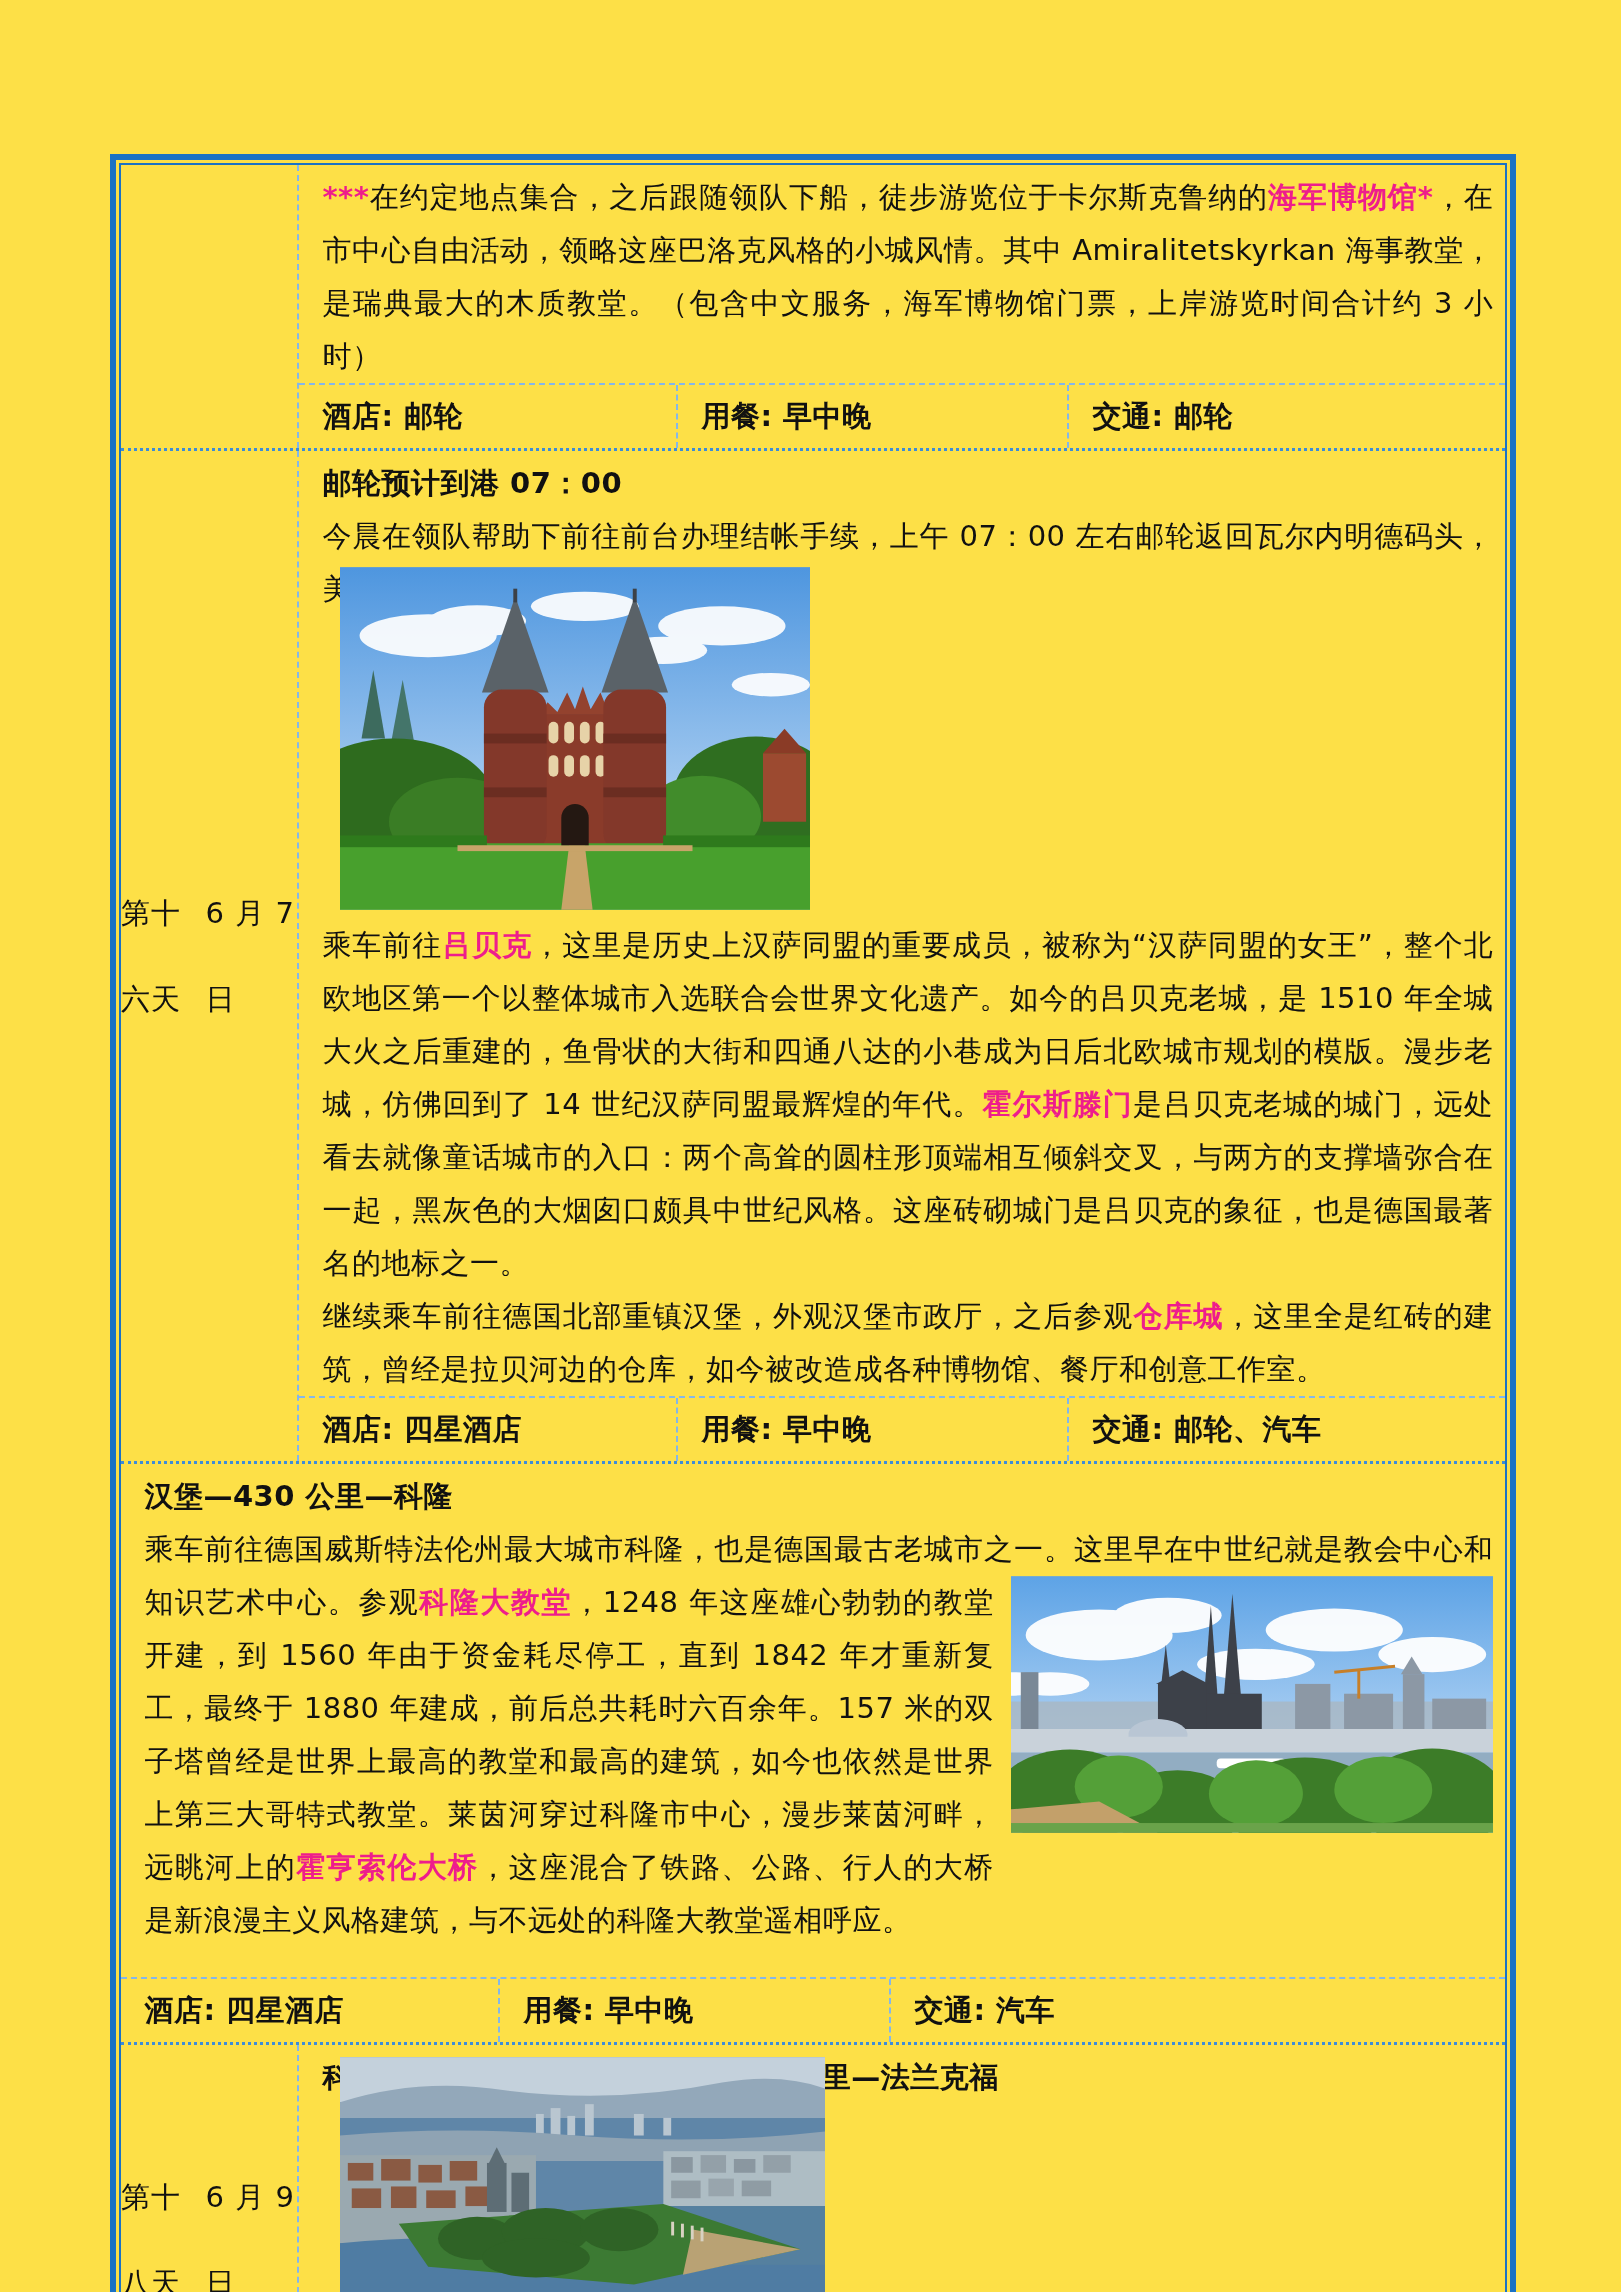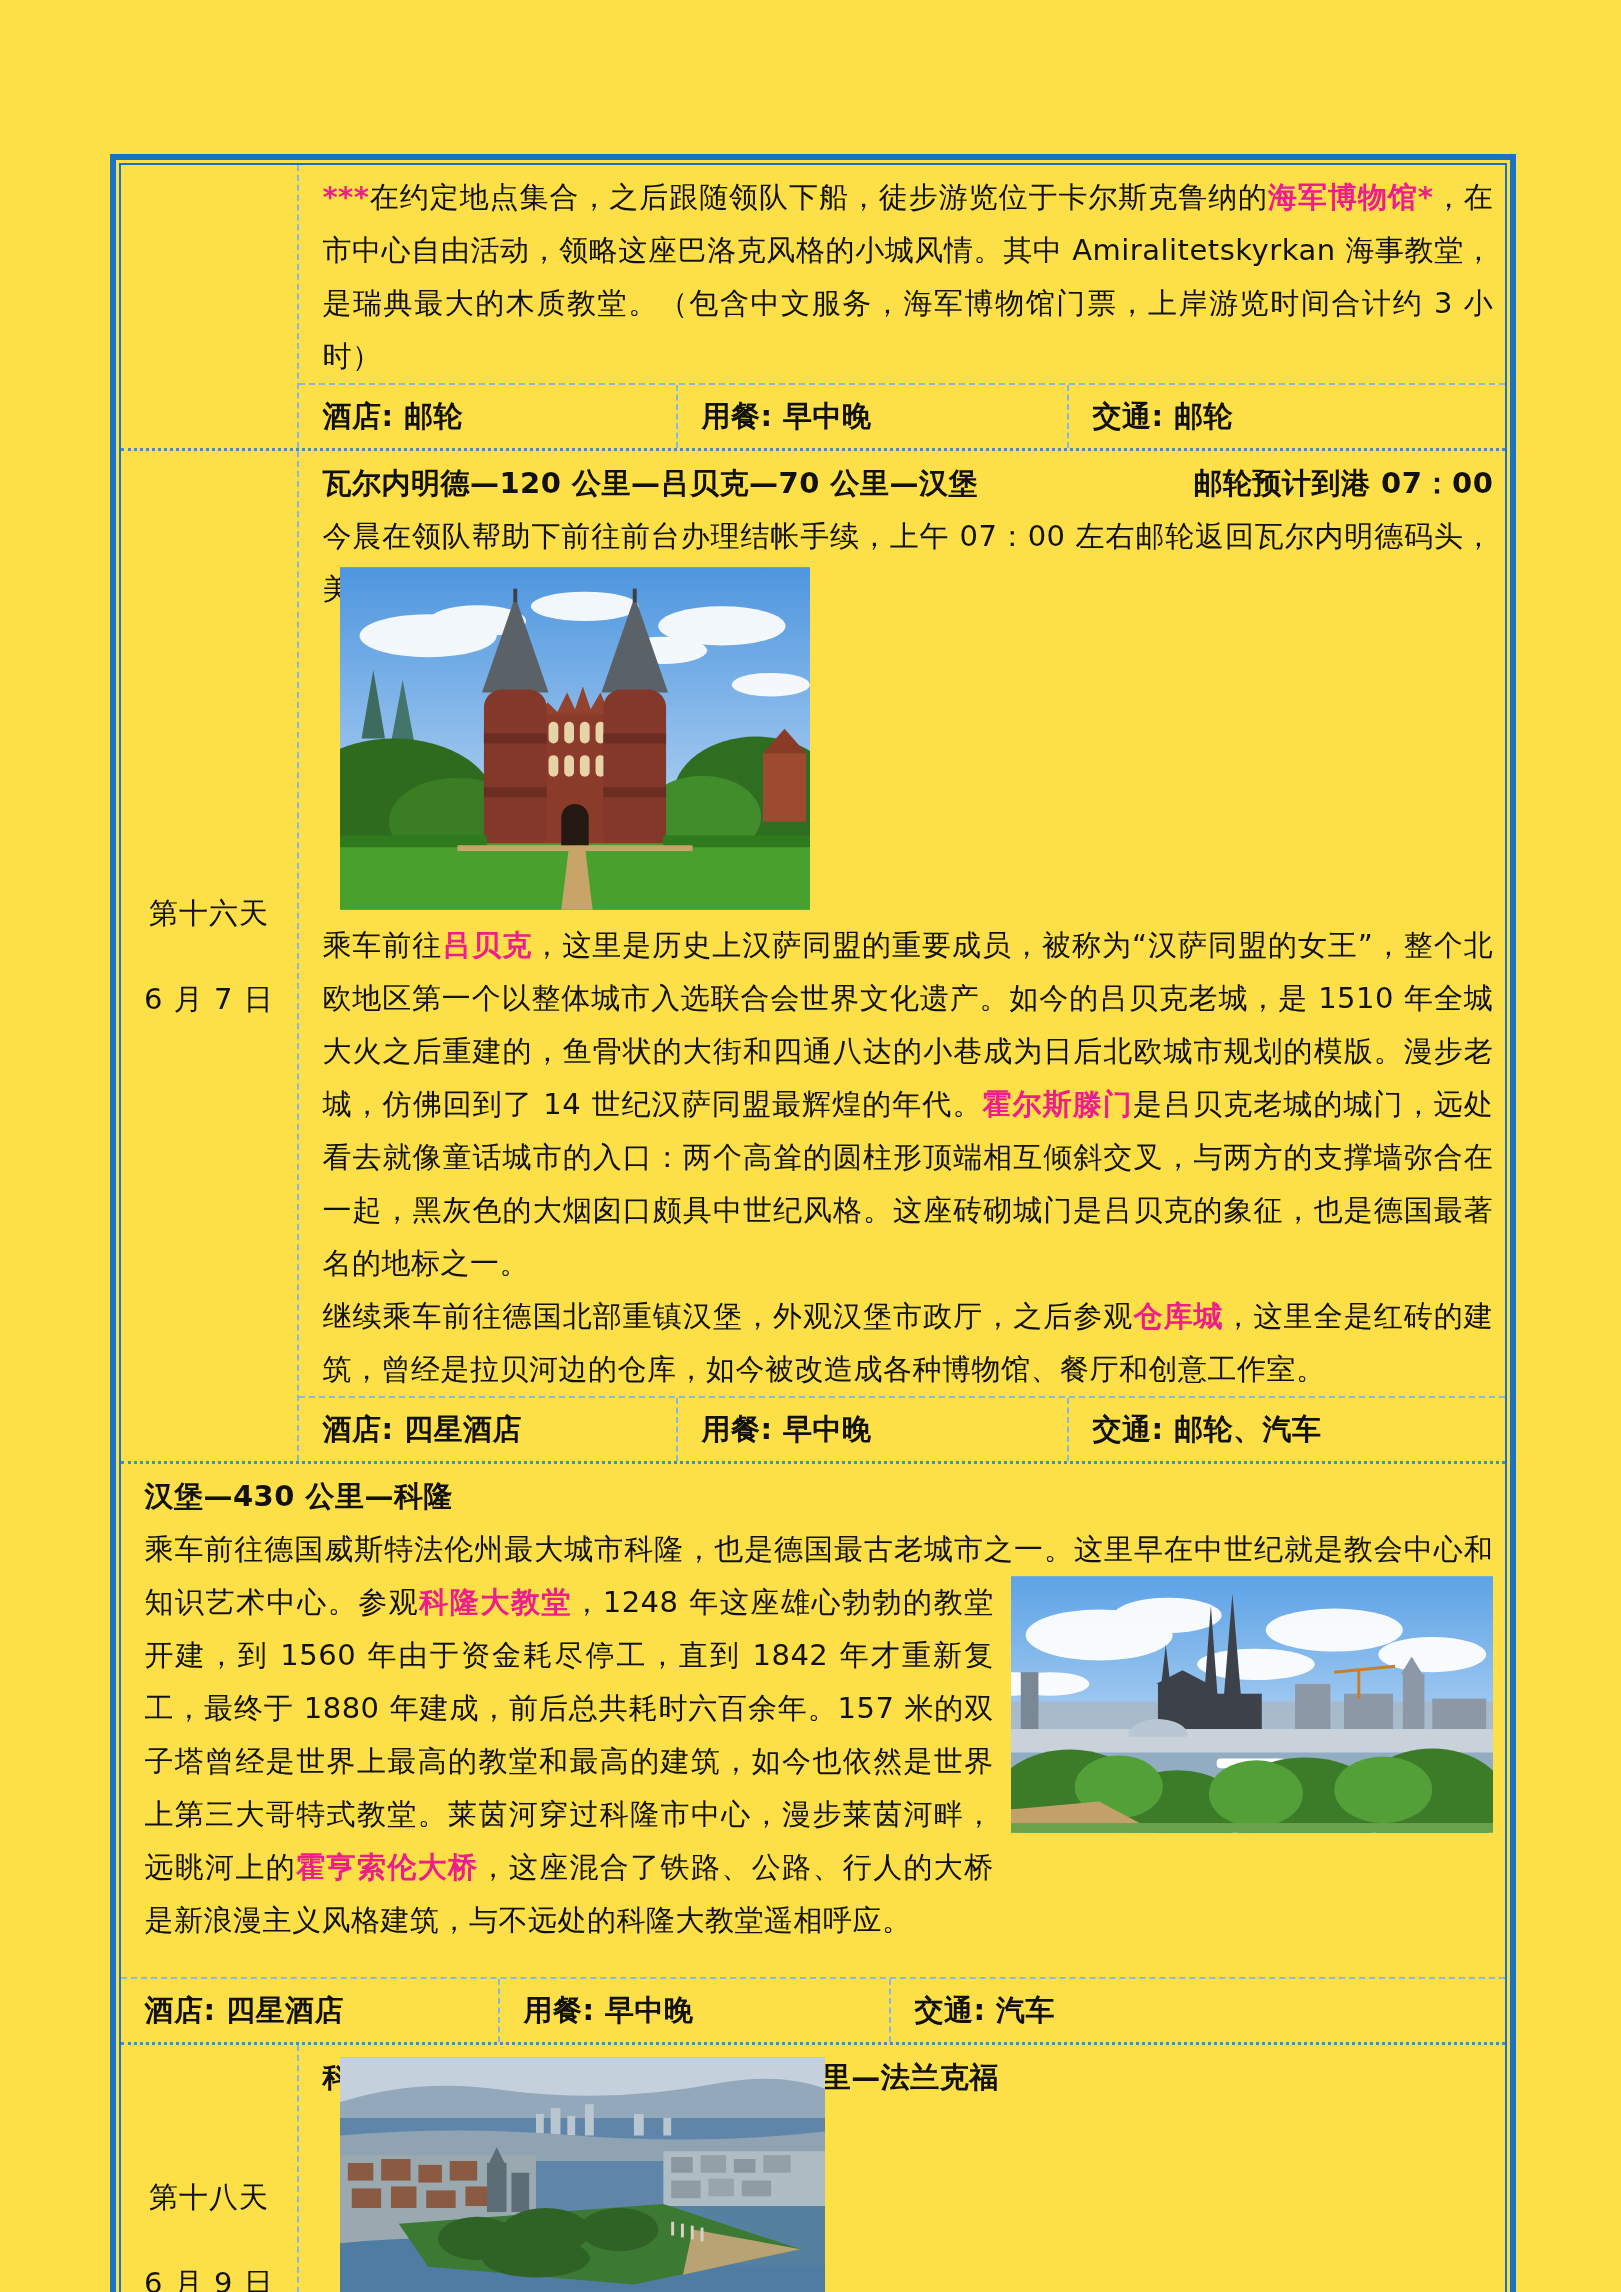--- a/index.html
+++ b/index.html
@@ -21,21 +21,21 @@
     border:2px solid #1B72C4;border-bottom:3.9px dotted #3E8CD6;
     box-sizing:border-box;
     display:flex;flex-direction:column;
   }
   
   .row{display:flex;box-sizing:border-box;}
   .row + .row{border-top:3.9px dotted #3E8CD6;}
   .day-cell{
     width:176px;flex:none;
     border-right:2px dashed #85B7E8;
-    display:flex;flex-direction:column;justify-content:center;align-items:center;
+    display:flex;flex-direction:row;justify-content:center;align-items:center;
     font-size:29px;line-height:86px;letter-spacing:1px;
   }
   .content-cell{
     flex:1;min-width:0;
     padding:5.9px 11.8px 0 23.5px;
     display:flex;flex-direction:column;
     font-size:29px;line-height:53px;letter-spacing:0.5px;
   }
   p{margin:0;text-align:justify;}
   .hl{color:#EE1D8C;font-weight:bold;}
@@ -89,21 +89,20 @@
         </div>
       </div>
 
       <div class="row row-d16">
         <div class="day-cell">
           <span>第十六天</span>
           <span>6 月 7 日</span>
         </div>
         <div class="content-cell">
           <div class="route-header">
-            <span class="rh-left">瓦尔内明德—120 公里—吕贝克—70 公里—汉堡</span>
             <span class="rh-right">邮轮预计到港 07：00</span>
           </div>
           <p><span>今晨在领队帮助下前往前台办理结帐手续，上午 07：00 左右邮轮返回瓦尔内明德码头，美妙的海上旅程告一段落。</span></p>
           <div class="photo photo-d16">
             <svg width="470" height="343" viewBox="0 0 480 350">
               <defs>
                 <linearGradient id="sky1" x1="0" y1="0" x2="0" y2="1">
                   <stop offset="0" stop-color="#4e96df"></stop>
                     <stop offset="1" stop-color="#cfe4f8"></stop>
                 </linearGradient>

